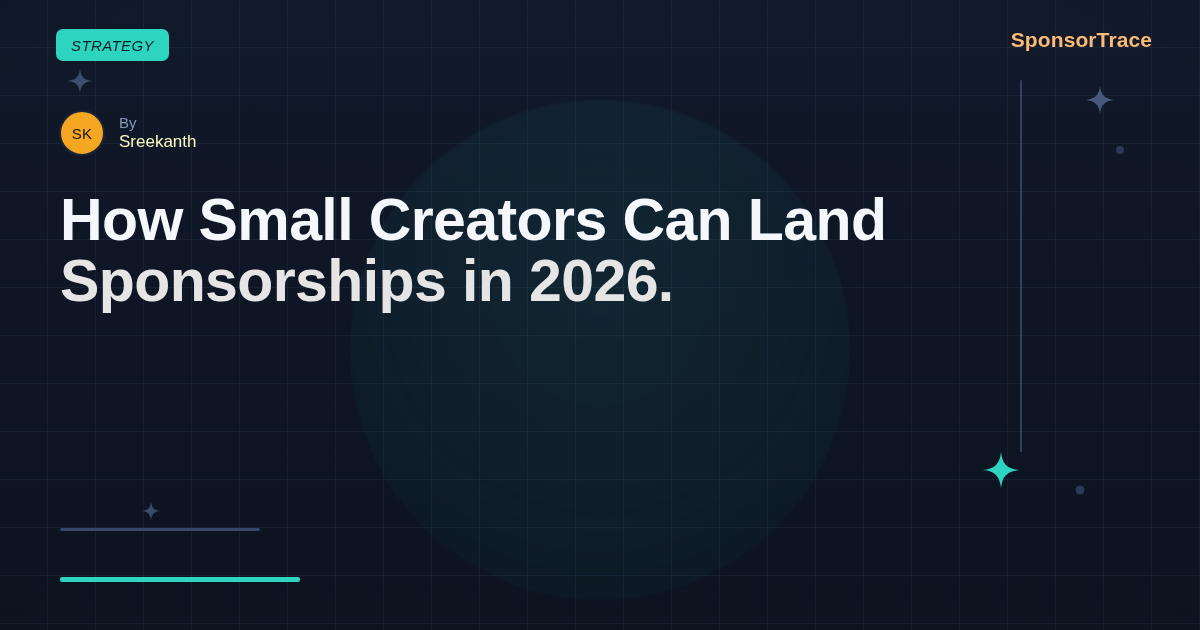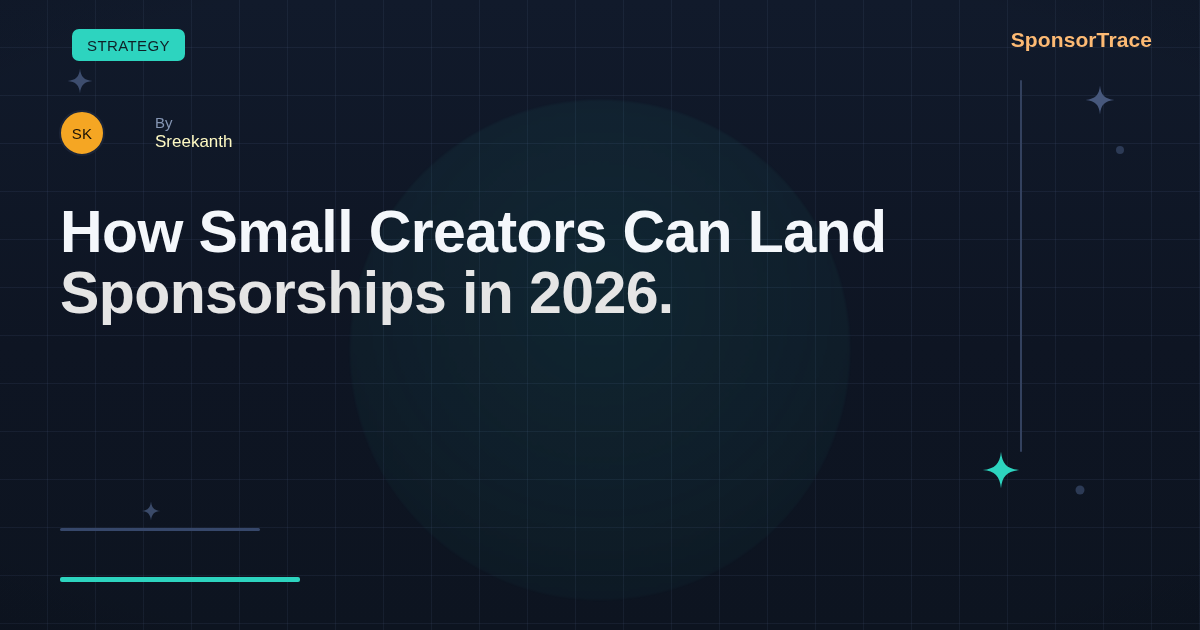--- a/index.html
+++ b/index.html
@@ -103,33 +103,34 @@
     right: 48px;
     top: 28px;
     font-size: 21px;
     font-weight: bold;
     letter-spacing: 0.1px;
     color: #fdba74;
   }
 
   .badge {
     position: absolute;
-    left: 72px;
+    left: 56px;
     top: 29px;
     height: 32px;
     display: flex;
     align-items: center;
     padding: 0 15px;
     border-radius: 7px;
     background: #2dd4bf;
     color: #0f2027;
     font-size: 15px;
     font-weight: normal;
     letter-spacing: 0.4px;
     box-sizing: border-box;
+    font-style: italic;
   }
 
   .byline {
     position: absolute;
     left: 59px;
     top: 110px;
     display: flex;
     align-items: center;
     gap: 14px;
   }
@@ -147,42 +148,41 @@
     font-size: 15px;
     font-weight: normal;
     letter-spacing: 0.3px;
     box-sizing: border-box;
   }
 
   .byline-text {
     display: flex;
     flex-direction: column;
     line-height: 1.2;
-    margin-left: 36px;
   }
   .byline-by {
     font-size: 15px;
     color: #8495b3;
   }
   .byline-name {
     font-size: 17px;
     color: #fef9c3;
   }
 
   .headline {
     position: absolute;
     left: 60px;
     top: 190px;
     width: 880px;
     font-size: 59px;
     font-weight: bold;
     line-height: 1.03;
     letter-spacing: -0.6px;
   }
-  .headline .l1 { display: block; color: #f4f7fb; margin-top: 12px; }
+  .headline .l1 { display: block; color: #f4f7fb; }
   .headline .l2 { display: block; color: #e5e5e5; }
 </style>
 </head>
 <body>
 
 <div id="og-card">
 
   <div class="bg-base"></div>
   <div class="bg-grid"></div>
   <div class="bg-glow-circle"></div>

